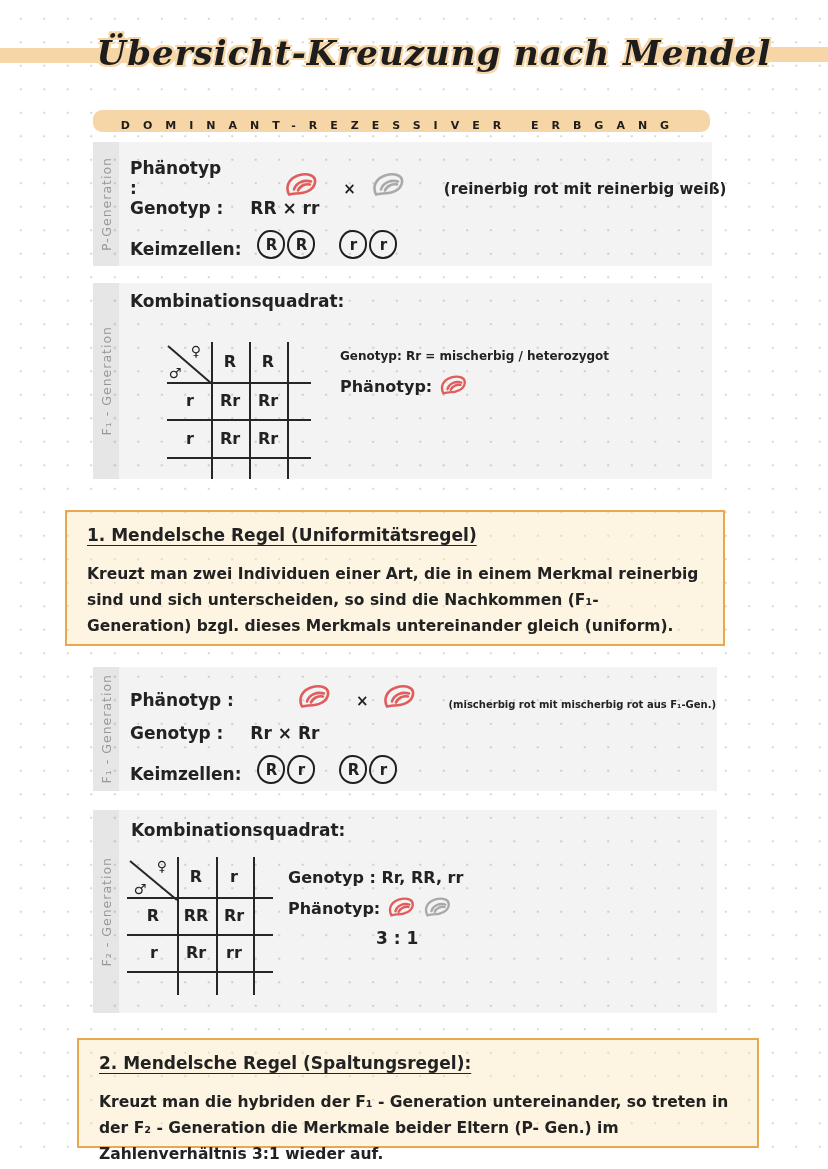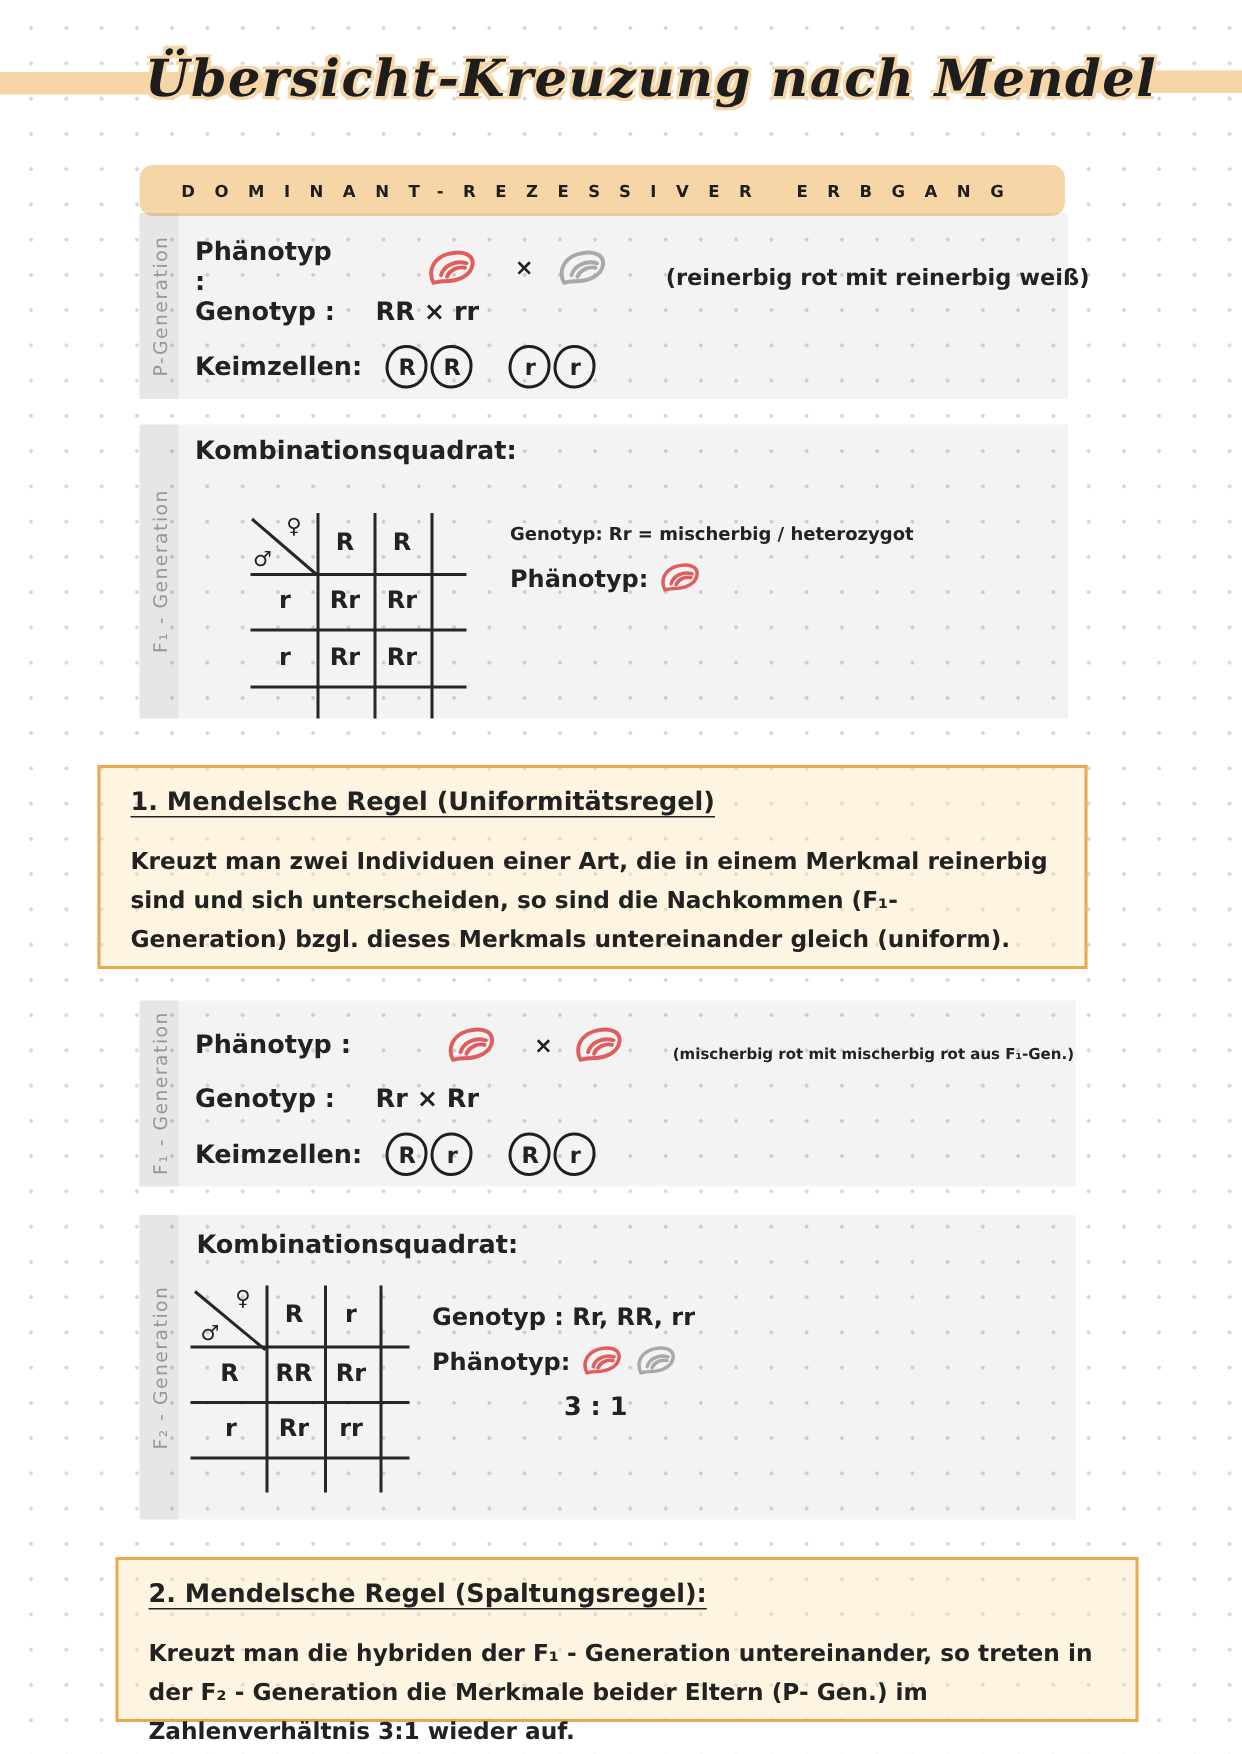--- a/index.html
+++ b/index.html
@@ -12,37 +12,37 @@
   }
   
   .title-bar{position:absolute;height:15px;background:#f6d6a6;border-radius:8px;}
   .page-title{
     position:absolute;left:0;right:0;top:33px;text-align:center;
     font-family:"DejaVu Serif",serif;font-style:italic;font-weight:bold;
     font-size:34px;letter-spacing:1px;color:#1d1d1d;
     text-shadow:2px 2px 0 #f6d6a6,-2px 2px 0 #f6d6a6,2px -2px 0 #f6d6a6,-2px -2px 0 #f6d6a6;
   }
   .subtitle-band{
-    position:absolute;left:93px;top:110px;width:617px;height:34px;background:#f6d6a6;
-    border-radius:9px;display:flex;align-items:center;justify-content:center;
+    position:absolute;left:93px;top:110px;width:617px;height:22px;background:#f6d6a6;
+    border-radius:9px;display:flex;align-items:flex-end;justify-content:center;
   }
   .subtitle-band span{
     font-size:11px;font-weight:bold;letter-spacing:13px;color:#1d1d1d;white-space:nowrap;
   }
   
   .gray-box{position:absolute;background:rgba(90,90,90,0.07);}
   .side-strip{
     position:absolute;left:0;top:0;bottom:0;width:26px;background:rgba(90,90,90,0.085);
     display:flex;align-items:center;justify-content:center;
   }
   .side-strip span{
     writing-mode:vertical-rl;transform:rotate(180deg);
     color:#979797;font-size:12.5px;letter-spacing:1px;white-space:nowrap;
   }
-  .row{position:absolute;display:flex;align-items:center;font-size:17px;font-weight:600;}
+  .row{position:absolute;display:flex;align-items:flex-end;font-size:17px;font-weight:600;}
   .note{font-size:15px;font-weight:600;white-space:nowrap;margin-top:13px;}
   .germ{
     display:inline-flex;width:24px;height:25px;margin:0 1px;
     border:2.4px solid #1f1f1f;border-radius:48% 52% 50% 50% / 54% 46% 52% 48%;
     align-items:center;justify-content:center;font-size:15px;font-weight:bold;
   }
   .germ-gap{width:22px;}
   
   .punnett{position:absolute;}
   .pv{position:absolute;width:2px;background:#262626;}

